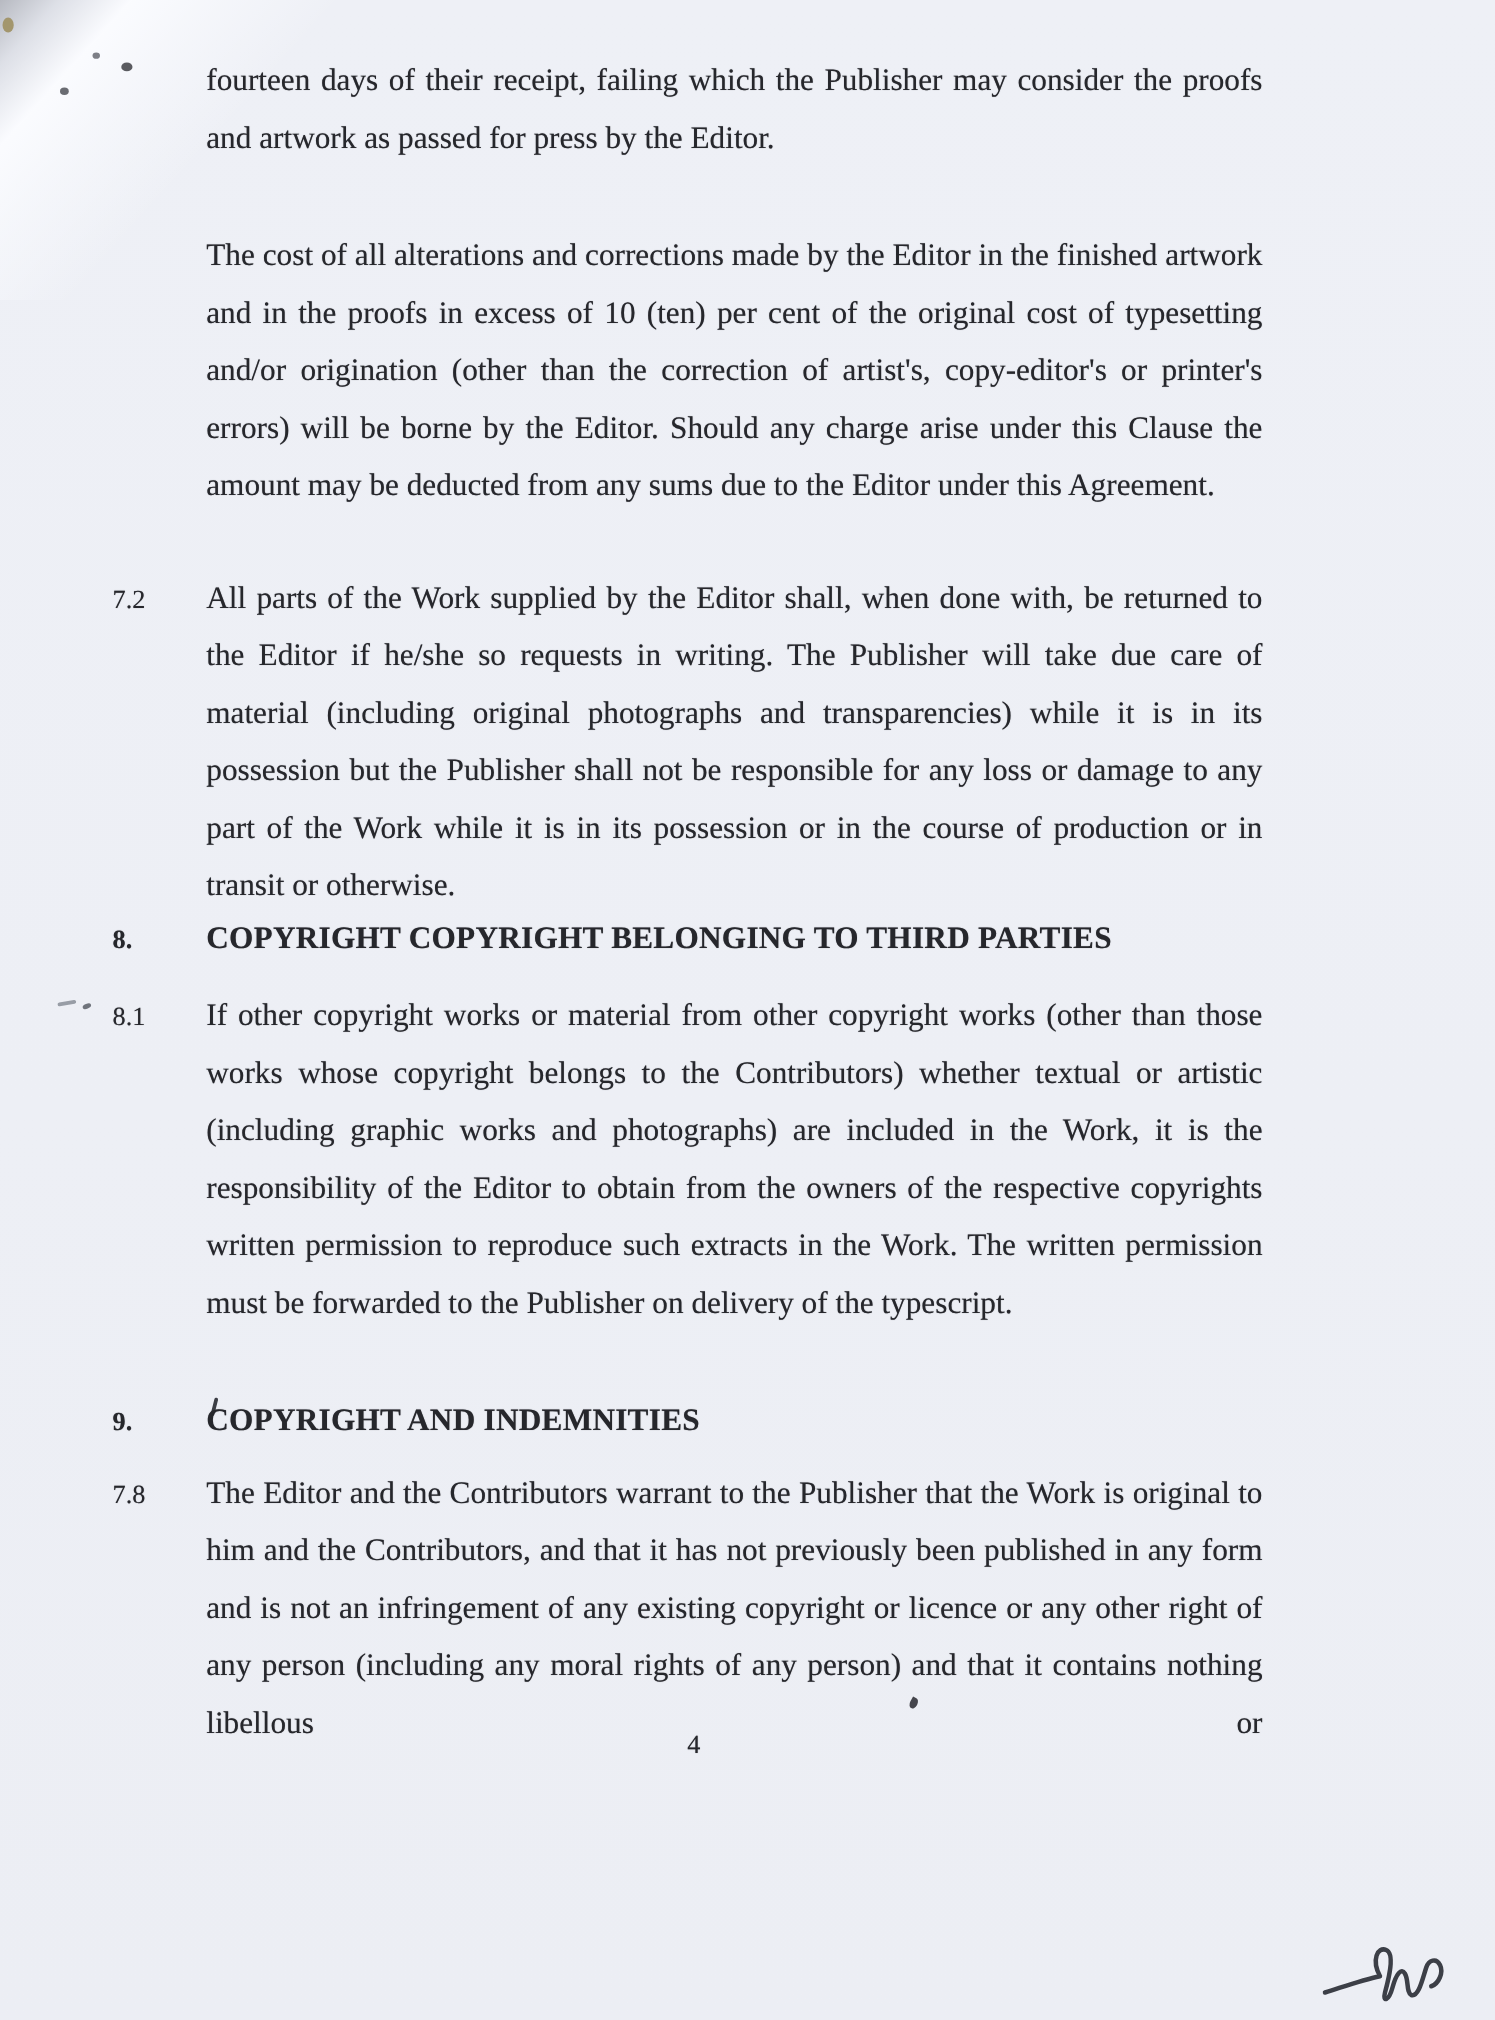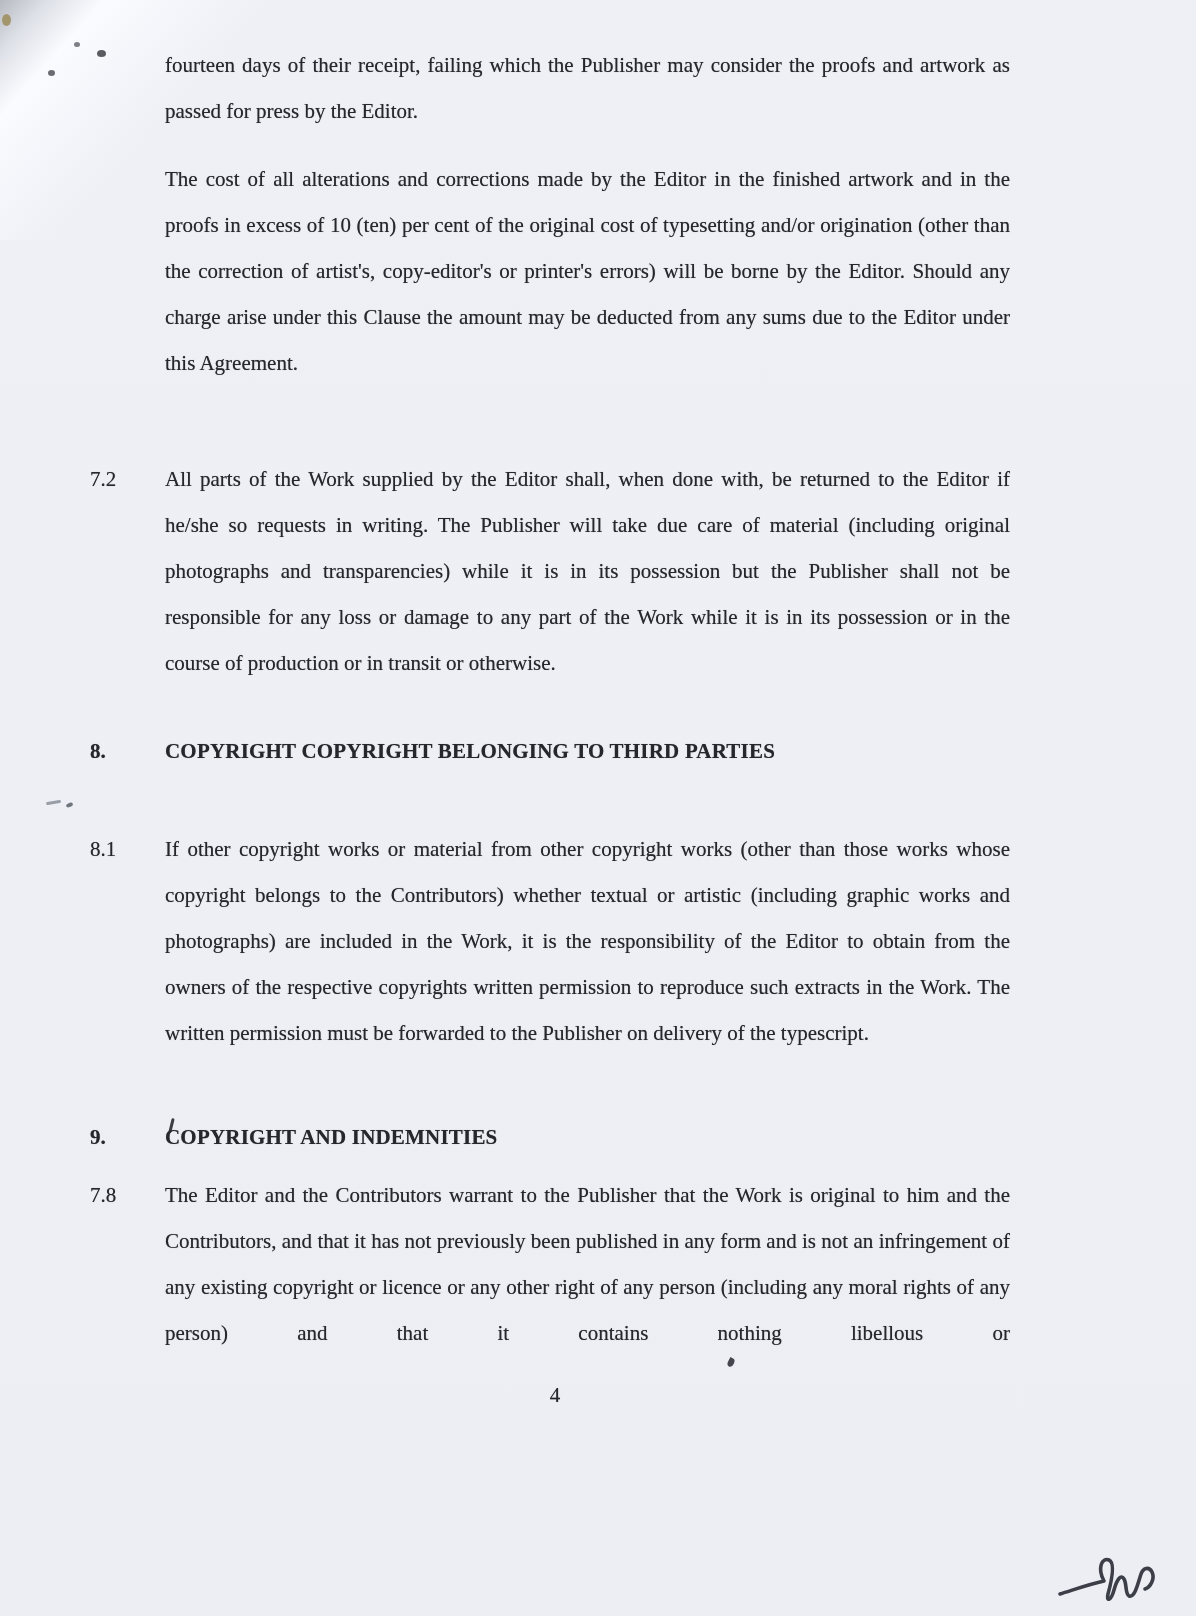--- a/index.html
+++ b/index.html
@@ -31,21 +31,21 @@
   .clause, .heading-row, .pagenum {
     position: absolute;
     left: 165px;
     width: 845px;
     font-size: 21px;
     line-height: 46px;
     text-shadow: 0 0 0.7px rgba(38,39,43,0.55);
   }
   .clause p, .heading-row h2 {
     margin: 0;
-    font-size: 21px;
+    font-size: 25px;
     line-height: 46px;
   }
   .clause p { text-align: justify; }
   .clause p.cont-next-page { text-align-last: justify; }
   .num {
     position: absolute;
     left: -75px;
     top: 0;
     width: 70px;
     white-space: nowrap;
@@ -71,35 +71,35 @@
   <div class="tick" style="left:66px; top:803px; width:7px;  height:4px; background:#70747c; transform:rotate(-22deg); border-radius:50%;"></div>
 
   <div class="tick" style="left:170px; top:1118px; width:3px; height:15px; background:#3c3e45; transform:rotate(14deg);"></div>
 
   <div class="tick" style="left:728px; top:1358px; width:6px; height:9px; background:#45464d; transform:rotate(28deg); border-radius:0 60% 60% 60%;"></div>
 
   <section class="clause" style="top:42px;">
     <p>fourteen days of their receipt, failing which the Publisher may consider the proofs and artwork as passed for press by the Editor.</p>
   </section>
 
-  <section class="clause" style="top:156px;">
+  <section class="clause" style="top:182px;">
     <p>The cost of all alterations and corrections made by the Editor in the finished artwork and in the proofs in excess of 10 (ten) per cent of the original cost of typesetting and/or origination (other than the correction of artist's, copy-editor's or printer's errors) will be borne by the Editor.  Should any charge arise under this Clause the amount may be deducted from any sums due to the Editor under this Agreement.</p>
   </section>
 
   <section class="clause" style="top:456px;">
     <span class="num">7.2</span>
     <p>All parts of the Work supplied by the Editor shall, when done with, be returned to the Editor if he/she so requests in writing.  The Publisher will take due care of material (including original photographs and transparencies) while it is in its possession but the Publisher shall not be responsible for any loss or damage to any part of the Work while it is in its possession or in the course of production or in transit or otherwise.</p>
   </section>
 
   <section class="heading-row" style="top:728px;">
     <span class="num">8.</span>
     <h2>COPYRIGHT COPYRIGHT BELONGING TO THIRD PARTIES</h2>
   </section>
 
-  <section class="clause" style="top:826px;">
+  <section class="clause" style="top:790px;">
     <span class="num">8.1</span>
     <p>If other copyright works or material from other copyright works (other than those works whose copyright belongs to the Contributors) whether textual or artistic (including graphic works and photographs) are included in the Work, it is the responsibility of the Editor to obtain from the owners of the respective copyrights written permission to reproduce such extracts in the Work.  The written permission must be forwarded to the Publisher on delivery of the typescript.</p>
   </section>
 
   <section class="heading-row" style="top:1114px;">
     <span class="num">9.</span>
     <h2>COPYRIGHT AND INDEMNITIES</h2>
   </section>
 
   <section class="clause" style="top:1172px;">

